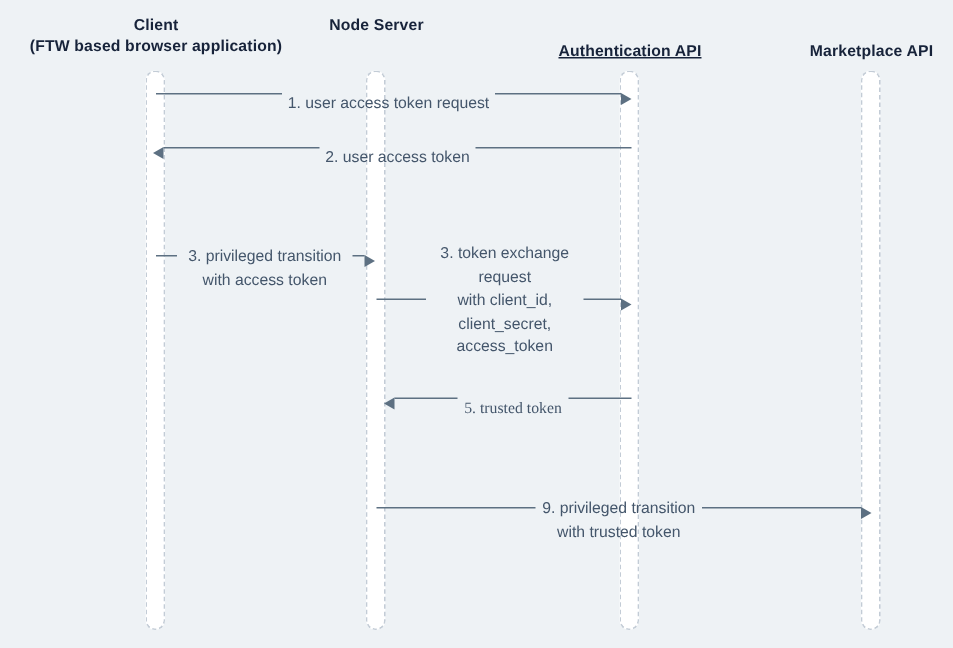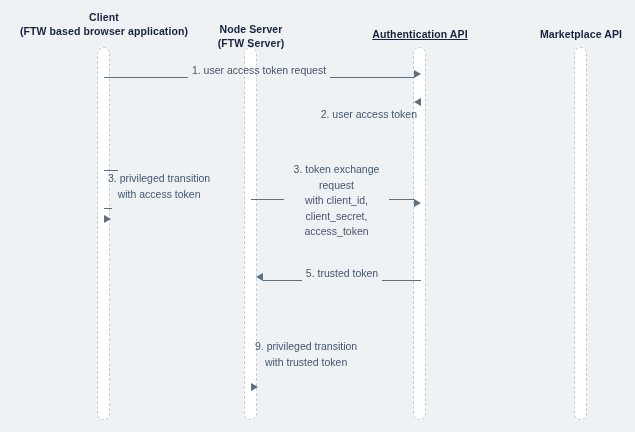--- a/index.html
+++ b/index.html
@@ -29,21 +29,21 @@
     width:13px;
     top:47px;
     height:373px;
     background:#ffffff;
     border:1.4px dashed #c3ccd6;
     border-radius:7px;
     box-sizing:border-box;
   }
 
   
-  .msg{position:absolute;display:flex;align-items:flex-end;}
+  .msg{position:absolute;display:flex;align-items:flex-start;}
   .msg .seg{
     flex:0 0 auto;
     height:0;
     border-top:1.6px solid #5d7082;
     position:relative;
   }
   .msg .seg.grow{flex:1 1 auto;}
   .label{
     flex:0 0 auto;
     text-align:center;
@@ -57,40 +57,39 @@
   .head{
     flex:0 0 auto;
     width:0;height:0;
     border-top:4.2px solid transparent;
     border-bottom:4.2px solid transparent;
   }
   .head.right{border-left:7px solid #5d7082;}
   .head.left{border-right:7px solid #5d7082;}
 
   
-  .msg.align-line1{align-items:flex-start;flex-direction:column;}
+  .msg.align-line1{align-items:flex-start;}
   .msg.align-line1 .seg,
   .msg.align-line1 .head{margin-top:6px;}
   .msg.align-line3{align-items:flex-start;}
   .msg.align-line3 .seg,
   .msg.align-line3 .head{margin-top:37px;}
 </style>
 </head>
 <body>
 
 <div id="canvas">
 
   <div class="hdr" style="left:4px;top:10px;width:200px;">
     <div>Client</div>
     <div>(FTW based browser application)</div>
   </div>
 
-  <div class="hdr" style="left:172px;top:22px;width:158px;">
+  <div class="hdr" style="left:172px;top:10px;width:158px;">
     <div>Node Server</div>
-    <div>(FTW Server)</div>
   </div>
 
   <div class="hdr" style="left:340px;top:27px;width:160px;text-decoration:underline;">
     <div>Authentication API</div>
   </div>
 
   <div class="hdr" style="left:501px;top:27px;width:160px;">
     <div>Marketplace API</div>
   </div>
 
@@ -99,21 +98,21 @@
   <div class="lifeline" style="left:413px;"></div>
   <div class="lifeline" style="left:574px;"></div>
 
   <div class="msg" style="left:104px;top:62px;width:317px;height:16px;">
     <div class="seg grow"></div>
     <div class="label">1. user access token request</div>
     <div class="seg grow"></div>
     <div class="head right"></div>
   </div>
 
-  <div class="msg" style="left:102px;top:98px;width:319px;height:16px;flex-direction:column;">
+  <div class="msg" style="left:102px;top:98px;width:319px;height:16px;">
     <div class="head left"></div>
     <div class="seg grow"></div>
     <div class="label">2. user access token</div>
     <div class="seg grow"></div>
   </div>
 
   <div class="msg align-line1" style="left:104px;top:164px;width:146px;height:34px;">
     <div class="seg" style="width:14px;"></div>
     <div class="label" style="flex:1 1 auto;">3. privileged transition
 with access token</div>
@@ -125,21 +124,21 @@
     <div class="seg" style="width:33px;"></div>
     <div class="label" style="flex:1 1 auto;">3. token exchange
 request
 with client_id,
 client_secret,
 access_token</div>
     <div class="seg" style="width:25px;"></div>
     <div class="head right"></div>
   </div>
 
-  <div class="msg" style="left:256px;top:265px;width:165px;height:16px;">
+  <div class="msg" style="left:256px;top:265px;width:165px;height:16px;font-family:Liberation Serif, serif;">
     <div class="head left"></div>
     <div class="seg grow"></div>
     <div class="label">5. trusted token</div>
     <div class="seg grow"></div>
   </div>
 
   <div class="msg align-line1" style="left:251px;top:332px;width:330px;height:34px;">
     <div class="seg grow"></div>
     <div class="label">9. privileged transition
 with trusted token</div>

